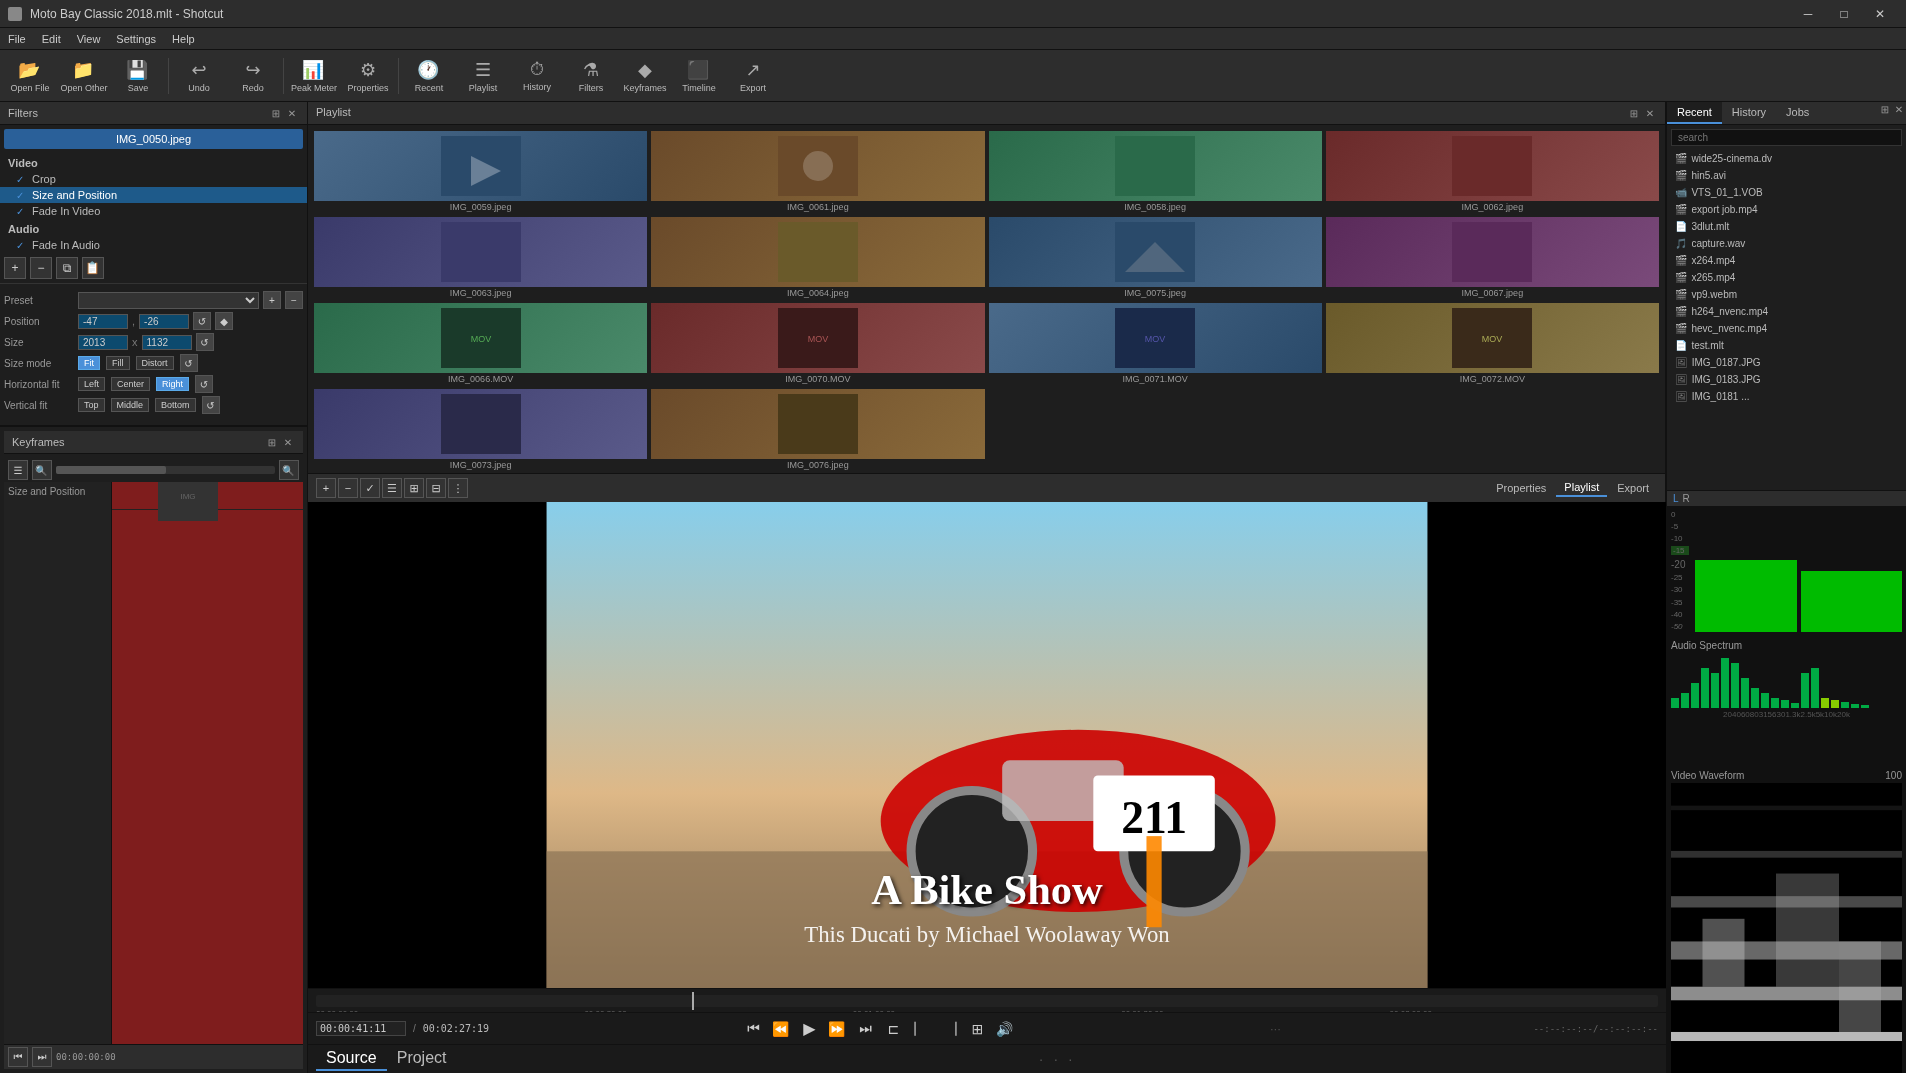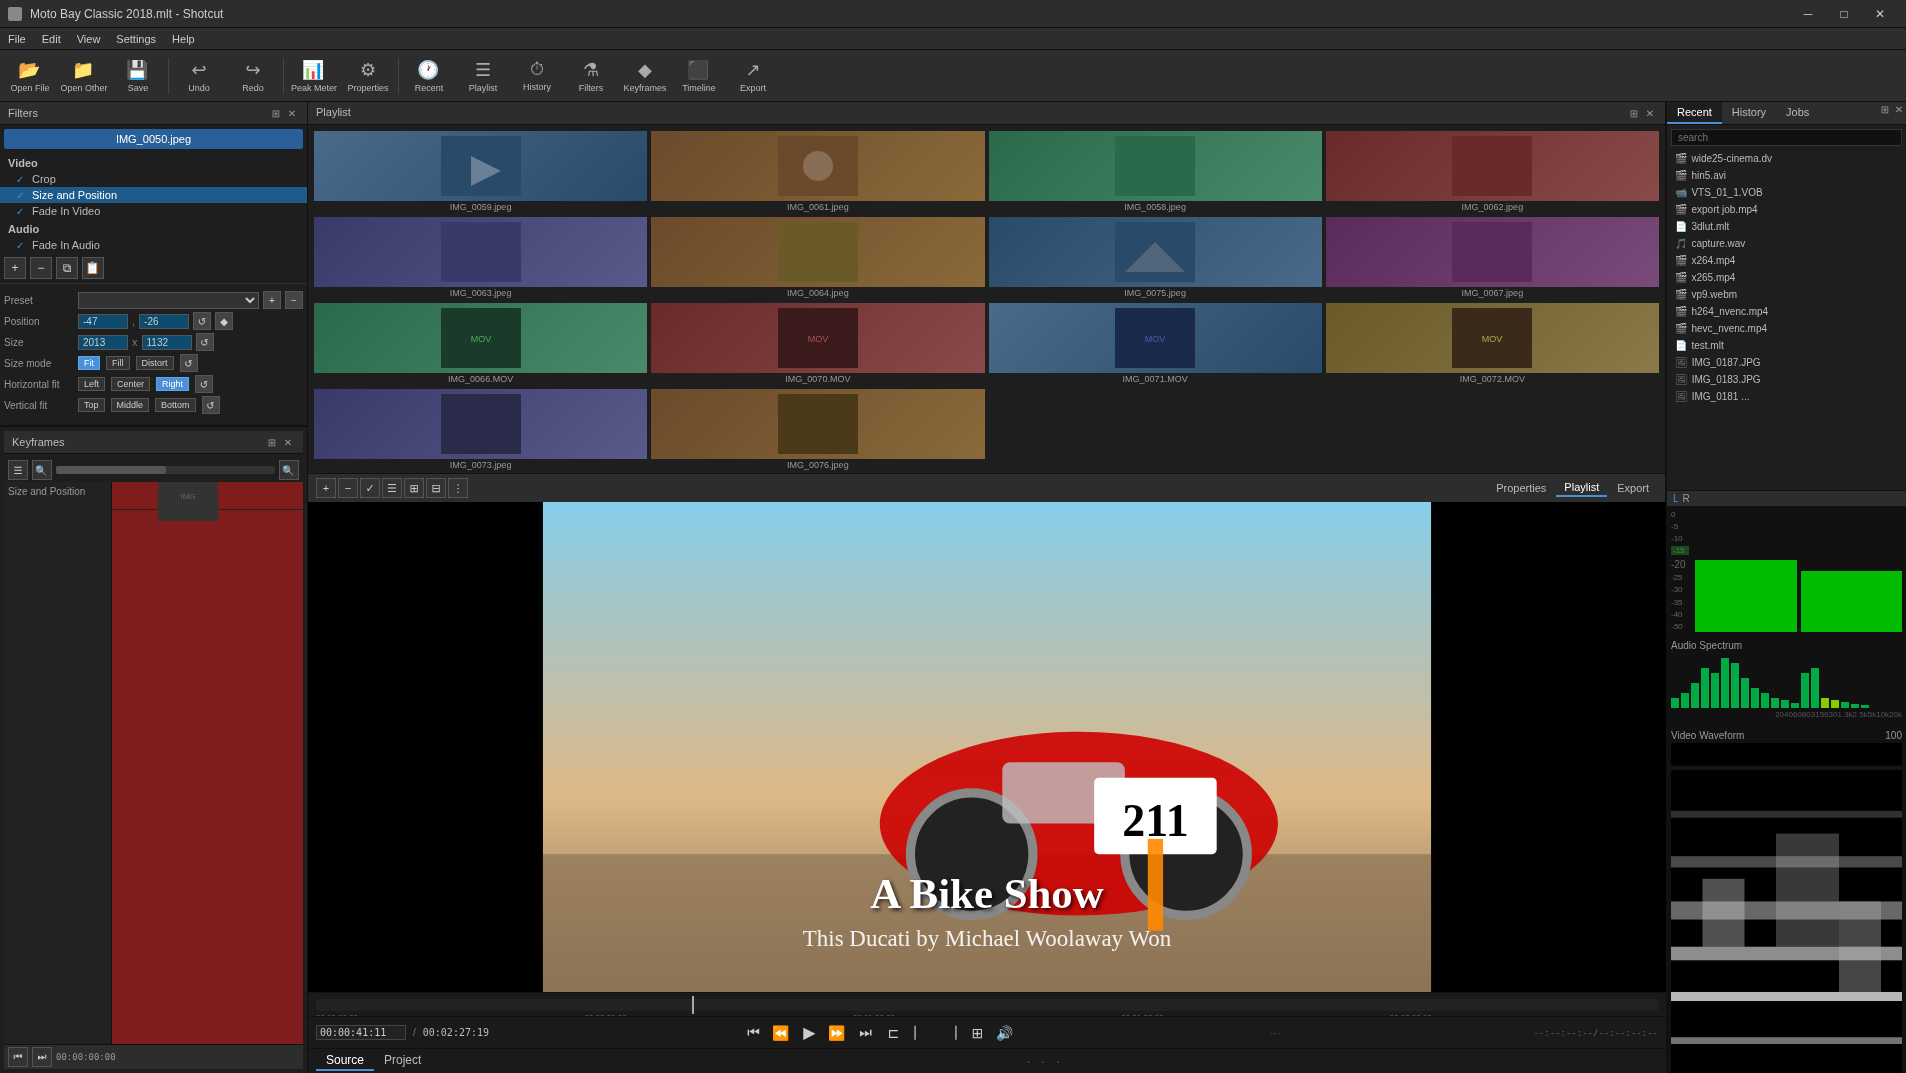--- a/index.html
+++ b/index.html
@@ -77,41 +77,41 @@
 
     
     #preview-area { flex: 1; background: #000; position: relative; display: flex; flex-direction: column; }
 
     
     #preview-timeline { background: #1a1a1a; height: 24px; display: flex; align-items: center; padding: 0 4px; border-top: 1px solid #111; }
 
     #preview-controls { background: #1a1a1a; height: 32px; display: flex; align-items: center; padding: 0 8px; gap: 4px; border-top: 1px solid #111; }
     .preview-time { color: #bbb; font-size: 10px; font-family: monospace; }
     .preview-ctrl-btn { background: transparent; border: none; color: #ccc; cursor: pointer; font-size: 14px; width: 24px; height: 24px; display: flex; align-items: center; justify-content: center; }
-    .preview-tab { padding: 2px 10px; cursor: pointer; color: #bbb; font-size: 12px; border-bottom: 2px solid transparent; }
+    .preview-tab { padding: 2px 10px; cursor: pointer; color: #bbb; font-size: 16px; border-bottom: 2px solid transparent; }
     .preview-tab.active { color: #fff; border-bottom-color: #4a90d9; }
 
     
     #right-panel { width: 240px; background: #1e1e1e; border-left: 1px solid #111; display: flex; flex-direction: column; }
     #right-panel-tabs { background: #2d2d2d; display: flex; border-bottom: 1px solid #111; padding: 0; }
     .r-tab { padding: 4px 10px; cursor: pointer; color: #bbb; font-size: 11px; }
     .r-tab.active { color: #fff; border-bottom: 2px solid #4a90d9; background: #1e1e1e; }
     #recent-search { background: #111; border: 1px solid #333; color: #ccc; padding: 2px 6px; font-size: 10px; width: calc(100% - 8px); margin: 4px; }
     #recent-list { flex: 1; overflow-y: auto; }
     .recent-item { padding: 3px 8px; cursor: pointer; color: #bbb; font-size: 10px; display: flex; align-items: center; gap: 4px; }
     .recent-icon { color: #777; font-size: 10px; }
 
     
     #audio-spectrum { background: #111; height: 80px; padding: 4px; position: relative; overflow: hidden; }
     #audio-spectrum-title { color: #999; font-size: 10px; margin-bottom: 2px; }
-    #spectrum-labels { display: flex; justify-content: flex-end; font-size: 8px; color: #555; padding: 2px 0; }
+    #spectrum-labels { display: flex; justify-content: center; font-size: 8px; color: #555; padding: 2px 0; }
     
     
     #video-waveform { background: #111; flex: 1; padding: 4px; }
-    #video-waveform-title { color: #999; font-size: 10px; margin-bottom: 2px; display: flex; justify-content: space-between; }
+    #video-waveform-title { color: #999; font-size: 10px; margin-bottom: 2px; display: flex; justify-content: space-between; margin-top: 40px; }
     #waveform-canvas { background: #000; width: 100%; height: 120px; display: flex; align-items: center; justify-content: center; overflow: hidden; }
 
     
     .thumb-1 { background: linear-gradient(135deg, #4a6a8a, #2a4a6a); }
     .thumb-2 { background: linear-gradient(135deg, #6a4a2a, #8a6a3a); }
     .thumb-3 { background: linear-gradient(135deg, #2a6a4a, #4a8a6a); }
     .thumb-4 { background: linear-gradient(135deg, #6a2a2a, #8a4a4a); }
     .thumb-5 { background: linear-gradient(135deg, #3a3a6a, #5a5a8a); }
     .thumb-6 { background: linear-gradient(135deg, #6a5a2a, #8a7a4a); }
     .thumb-7 { background: linear-gradient(135deg, #2a4a6a, #4a6a8a); }

